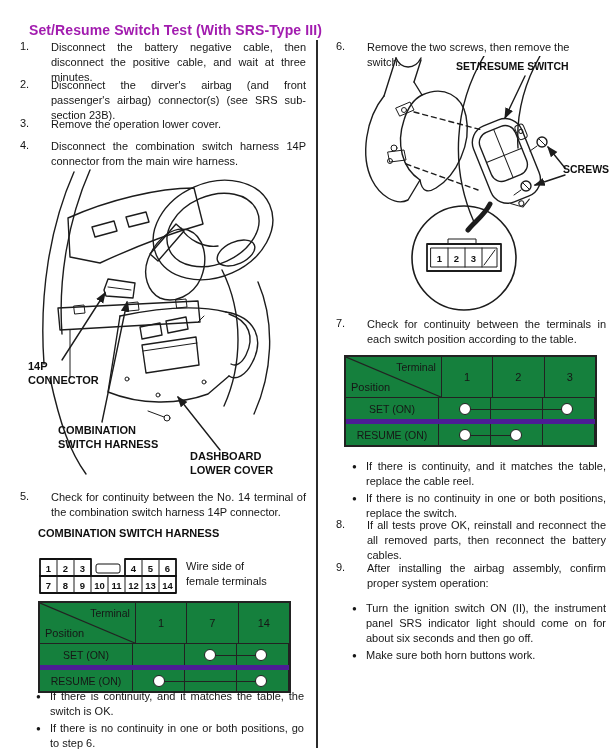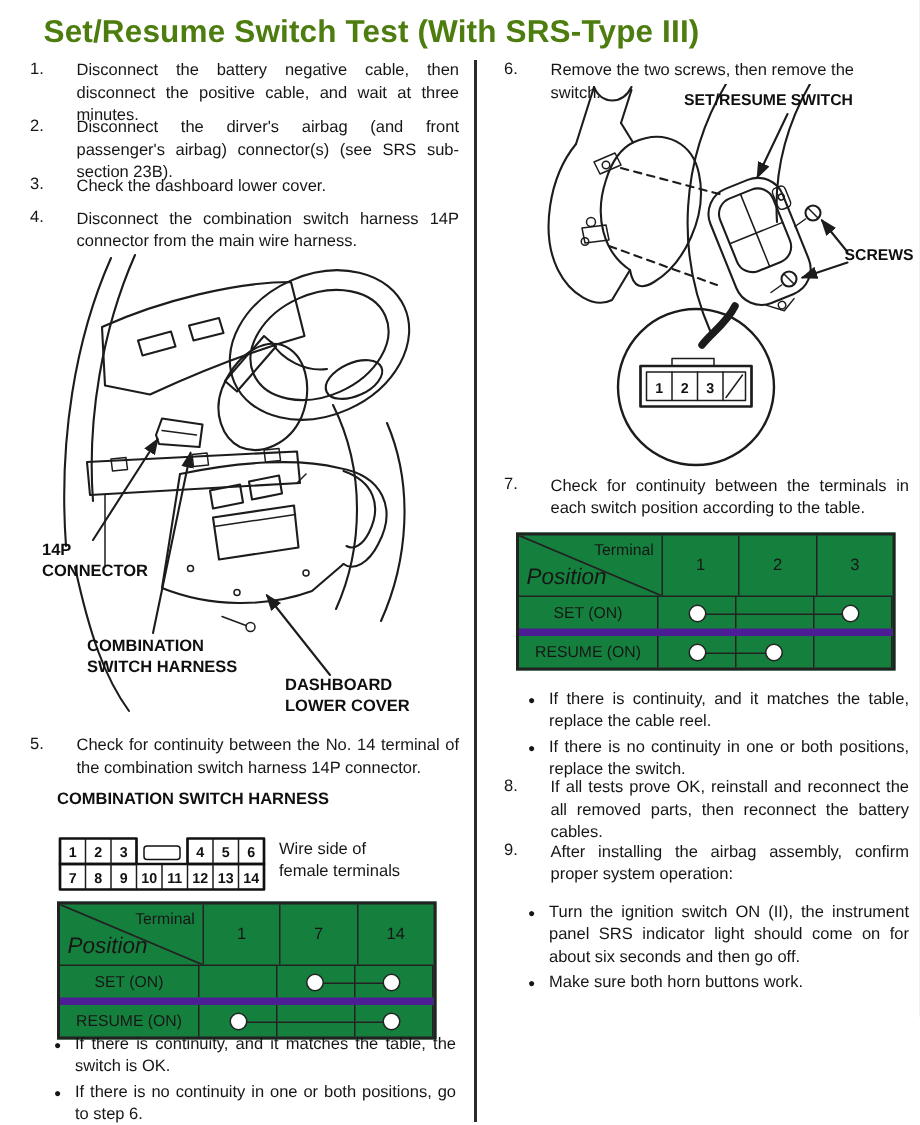--- a/index.html
+++ b/index.html
@@ -2,22 +2,22 @@
 <html><head>
 <meta charset="utf-8">
 <style>
   html,body { margin:0; padding:0; background:#e8e8e8; }
   .page {
     position:relative; width:613px; height:750px; margin:0 auto;
     background:#ffffff; overflow:hidden;
     font-family:"Liberation Sans", sans-serif; color:#161616;
   }
   .title {
-    position:absolute; left:29px; top:10px;
-    font-size:21px; font-weight:700; letter-spacing:0.1px; color:#4d7c0f;
+    position:absolute; left:29px; top:22px;
+    font-size:14px; font-weight:700; letter-spacing:0.1px; color:#a21caf;
   }
   .vdiv { position:absolute; left:316px; top:40px; width:2px; height:708px; background:#2b2b2b; }
 
   .step { position:absolute; display:flex; }
   .step .num { flex:0 0 31px; font-size:11px; color:#141414; }
   .step .body { flex:1; font-size:11px; line-height:1.36; text-align:justify; }
   .step.single .body { text-align:left; }
 
   .bullets { position:absolute; }
   .bullet { display:flex; font-size:11px; line-height:1.36; margin-bottom:2px; }
@@ -25,21 +25,21 @@
   .bullet .btext { flex:1; text-align:justify; }
 
   .h14p { position:absolute; left:38px; top:526px; font-size:11px; font-weight:700; line-height:1.3; color:#0f0f0f; }
   .wirenote { position:absolute; left:186px; top:559px; font-size:11px; line-height:1.35; }
 
   .ctable { position:absolute; border:2px solid #222; background:#15803d; width:249px; }
   .ct-head { display:flex; height:40px; border-bottom:1px solid #222; }
   .ct-corner { width:96px; position:relative; border-right:1px solid #222; }
   .ct-corner svg { position:absolute; left:0; top:0; width:100%; height:100%; }
   .ct-terminal { position:absolute; right:5px; top:4px; font-size:10.5px; }
-  .ct-position { position:absolute; left:5px; bottom:4px; font-size:15px;font-style:italic; }
+  .ct-position { position:absolute; left:5px; bottom:4px; font-size:11px; }
   .ct-col { width:51px; border-right:1px solid #222; display:flex; align-items:center; justify-content:center; font-size:11px; }
   .ct-col:last-child { border-right:none; }
   .ct-row { display:flex; height:21px; position:relative; }
   .ct-row + .ct-row { border-top:5px solid #4c1d95; }
   .ct-rlabel { width:96px; border-right:1px solid #222; display:flex; align-items:center; justify-content:center; font-size:10.5px; }
   .ct-cells { flex:1; position:relative; display:flex; }
   .ct-cell { width:51px; border-right:1px solid #222; }
   .ct-cell:last-child { border-right:none; }
   .conn { position:absolute; top:50%; height:0; border-top:1.6px solid #222; }
   .dot { position:absolute; top:-6.5px; width:10px; height:10px; border:1.6px solid #222; border-radius:50%; background:#fff; }
@@ -64,21 +64,21 @@
   <div class="step" style="left:20px; top:40px; width:286px;">
     <span class="num">1.</span>
     <div class="body">Disconnect the battery negative cable, then disconnect the positive cable, and wait at three minutes.</div>
   </div>
   <div class="step" style="left:20px; top:78px; width:286px;">
     <span class="num">2.</span>
     <div class="body">Disconnect the dirver's airbag (and front passenger's airbag) connector(s) (see SRS sub-section 23B).</div>
   </div>
   <div class="step single" style="left:20px; top:117px; width:286px;">
     <span class="num">3.</span>
-    <div class="body">Check the dashboard lower cover.</div>
+    <div class="body">Remove the operation lower cover.</div>
   </div>
   <div class="step" style="left:20px; top:139px; width:286px;">
     <span class="num">4.</span>
     <div class="body">Disconnect the combination switch harness 14P connector from the main wire harness.</div>
   </div>
 
   <svg class="illus" style="left:8px; top:166px;" width="302" height="320" viewBox="0 0 302 320">
     <defs>
       <marker id="arL" markerWidth="9" markerHeight="8" refX="7" refY="3" orient="auto">
         <path d="M0,0 L8,3 L0,6 Z" fill="#1c1c1c"></path>

